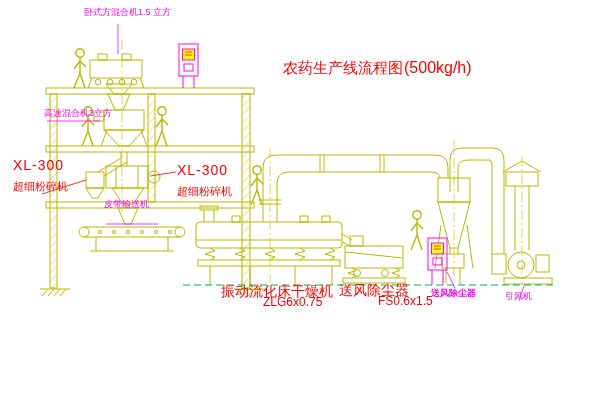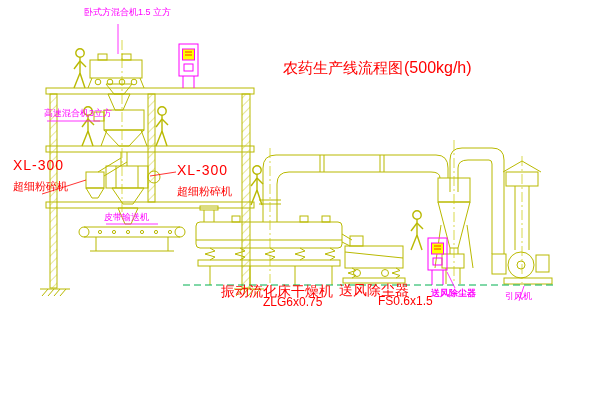--- a/index.html
+++ b/index.html
@@ -251,21 +251,21 @@
 
   <div class="lbl mag s9" style="left:84px;top:8px;">卧式方混合机1.5 立方</div>
   <div class="lbl mag s9" style="left:44px;top:109px;">高速混合机3立方</div>
 
   <div class="lbl red s14" style="left:13px;top:158px;">XL-300</div>
   <div class="lbl red s8" style="left:13px;top:181px;">超细粉碎机</div>
 
   <div class="lbl red s14" style="left:177px;top:163px;">XL-300</div>
   <div class="lbl red s8" style="left:177px;top:186px;">超细粉碎机</div>
 
-  <div class="lbl mag s9" style="left:104px;top:213px;">皮带输送机</div>
+  <div class="lbl mag s9" style="left:104px;top:201px;font-family:Liberation Mono, monospace;">皮带输送机</div>
 
   <div class="lbl red s10" style="left:221px;top:284px;">振动流化床干燥机</div>
   <div class="lbl red s13" style="left:219px;top:296px;">ZLG6x0.75</div>
 
   <div class="lbl red s10" style="left:339px;top:283px;">送风除尘器</div>
   <div class="lbl red s13" style="left:334px;top:295px;">FS0.6x1.5</div>
 
   <div class="lbl mag s9" style="left:431px;top:289px;font-weight:bold;">送风除尘器</div>
   <div class="lbl mag s9" style="left:505px;top:292px;">引风机</div>
 

